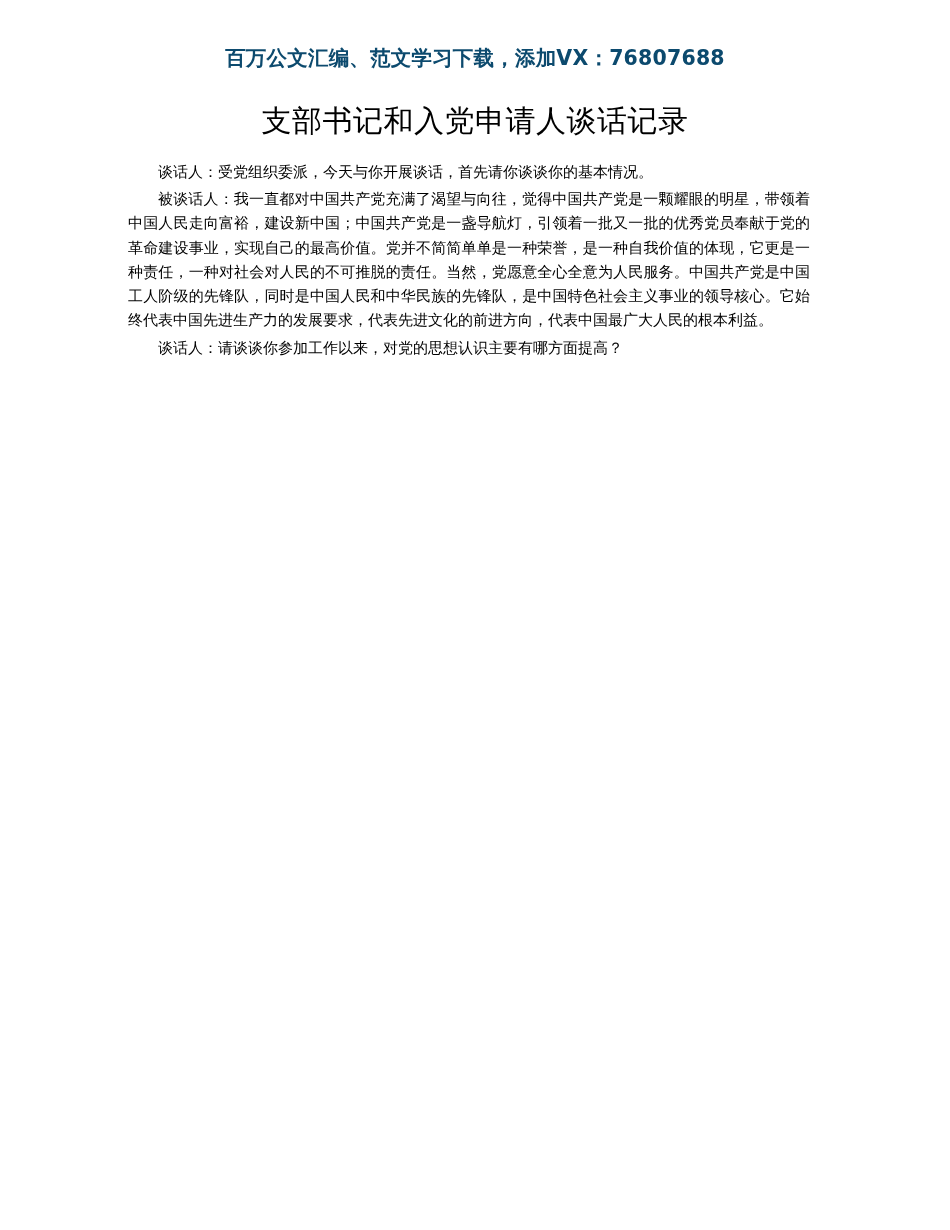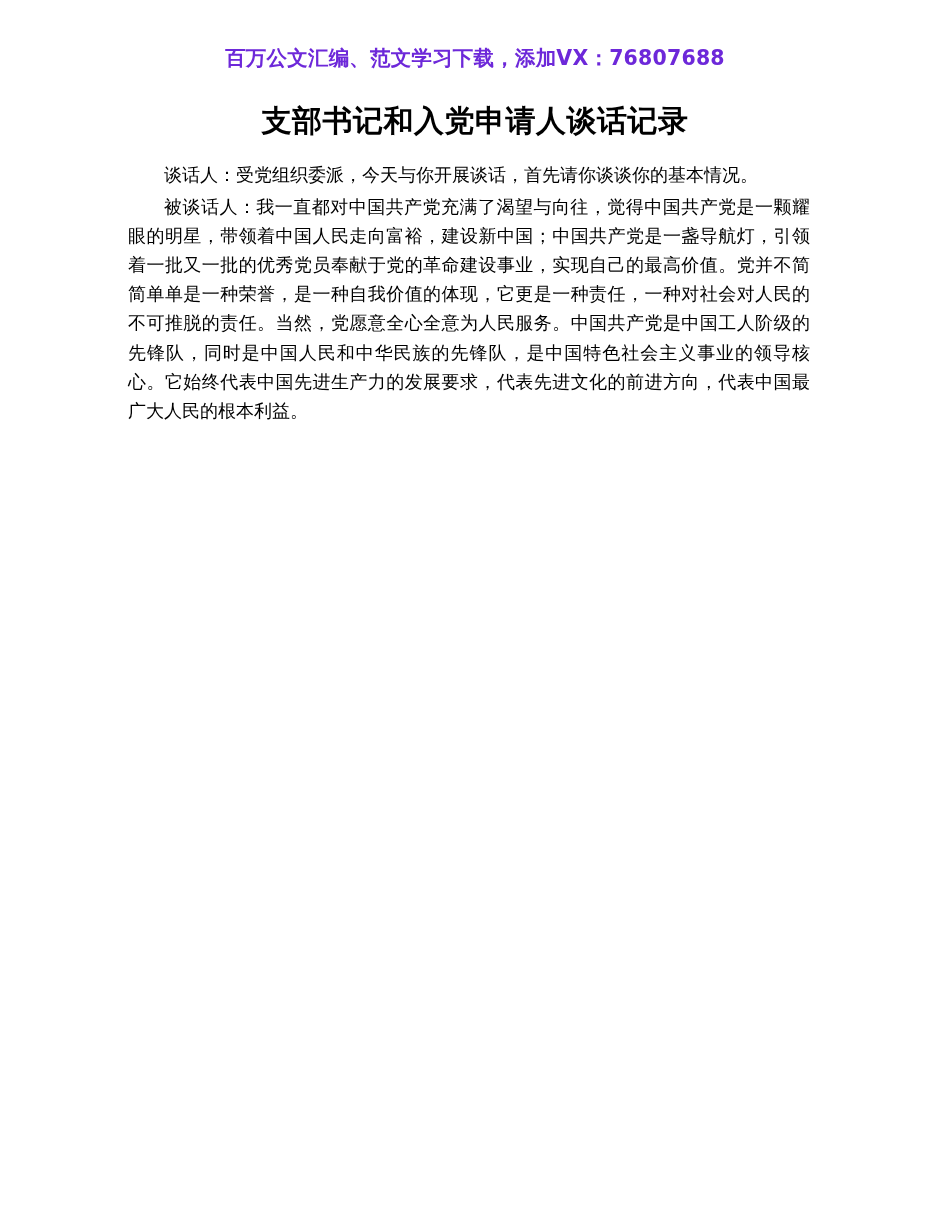--- a/index.html
+++ b/index.html
@@ -17,55 +17,56 @@
   .page {
     position: relative;
     width: 950px;
     height: 1230px;
     box-sizing: border-box;
     padding: 0 128px;
   }
   .watermark {
     margin-top: 46px;
     text-align: center;
-    color: #6d28d9;
+    color: #0c4a6e;
     font-size: 20.5px;
     font-weight: 700;
     letter-spacing: 0.2px;
     line-height: 1.2;
     white-space: nowrap;
   }
   .doc-title {
     margin-top: 30px;
     text-align: center;
     font-size: 30px;
-    font-weight: 700;
+    font-weight: 400;
     letter-spacing: 0.5px;
     line-height: 1.3;
   }
   .body-block {
     margin-top: 18px;
   }
   p.para {
     margin: 0 12px 3px 0;
-    font-size: 18px;
+    font-size: 15px;
     line-height: 1.62;
     text-align: justify;
     text-justify: inter-ideograph;
     text-indent: 2em;
     letter-spacing: 0px;
   }
 </style>
 </head>
 <body>
 
 <div class="page">
 
   <div class="watermark">百万公文汇编、范文学习下载，添加VX：76807688</div>
 
   <h1 class="doc-title">支部书记和入党申请人谈话记录</h1>
 
   <div class="body-block">
     <p class="para">谈话人：受党组织委派，今天与你开展谈话，首先请你谈谈你的基本情况。</p>
     <p class="para">被谈话人：我一直都对中国共产党充满了渴望与向往，觉得中国共产党是一颗耀眼的明星，带领着中国人民走向富裕，建设新中国；中国共产党是一盏导航灯，引领着一批又一批的优秀党员奉献于党的革命建设事业，实现自己的最高价值。党并不简简单单是一种荣誉，是一种自我价值的体现，它更是一种责任，一种对社会对人民的不可推脱的责任。当然，党愿意全心全意为人民服务。中国共产党是中国工人阶级的先锋队，同时是中国人民和中华民族的先锋队，是中国特色社会主义事业的领导核心。它始终代表中国先进生产力的发展要求，代表先进文化的前进方向，代表中国最广大人民的根本利益。</p>
+    <p class="para">谈话人：请谈谈你参加工作以来，对党的思想认识主要有哪方面提高？</p>
   </div>
 
 </div>
 
 </body></html>

